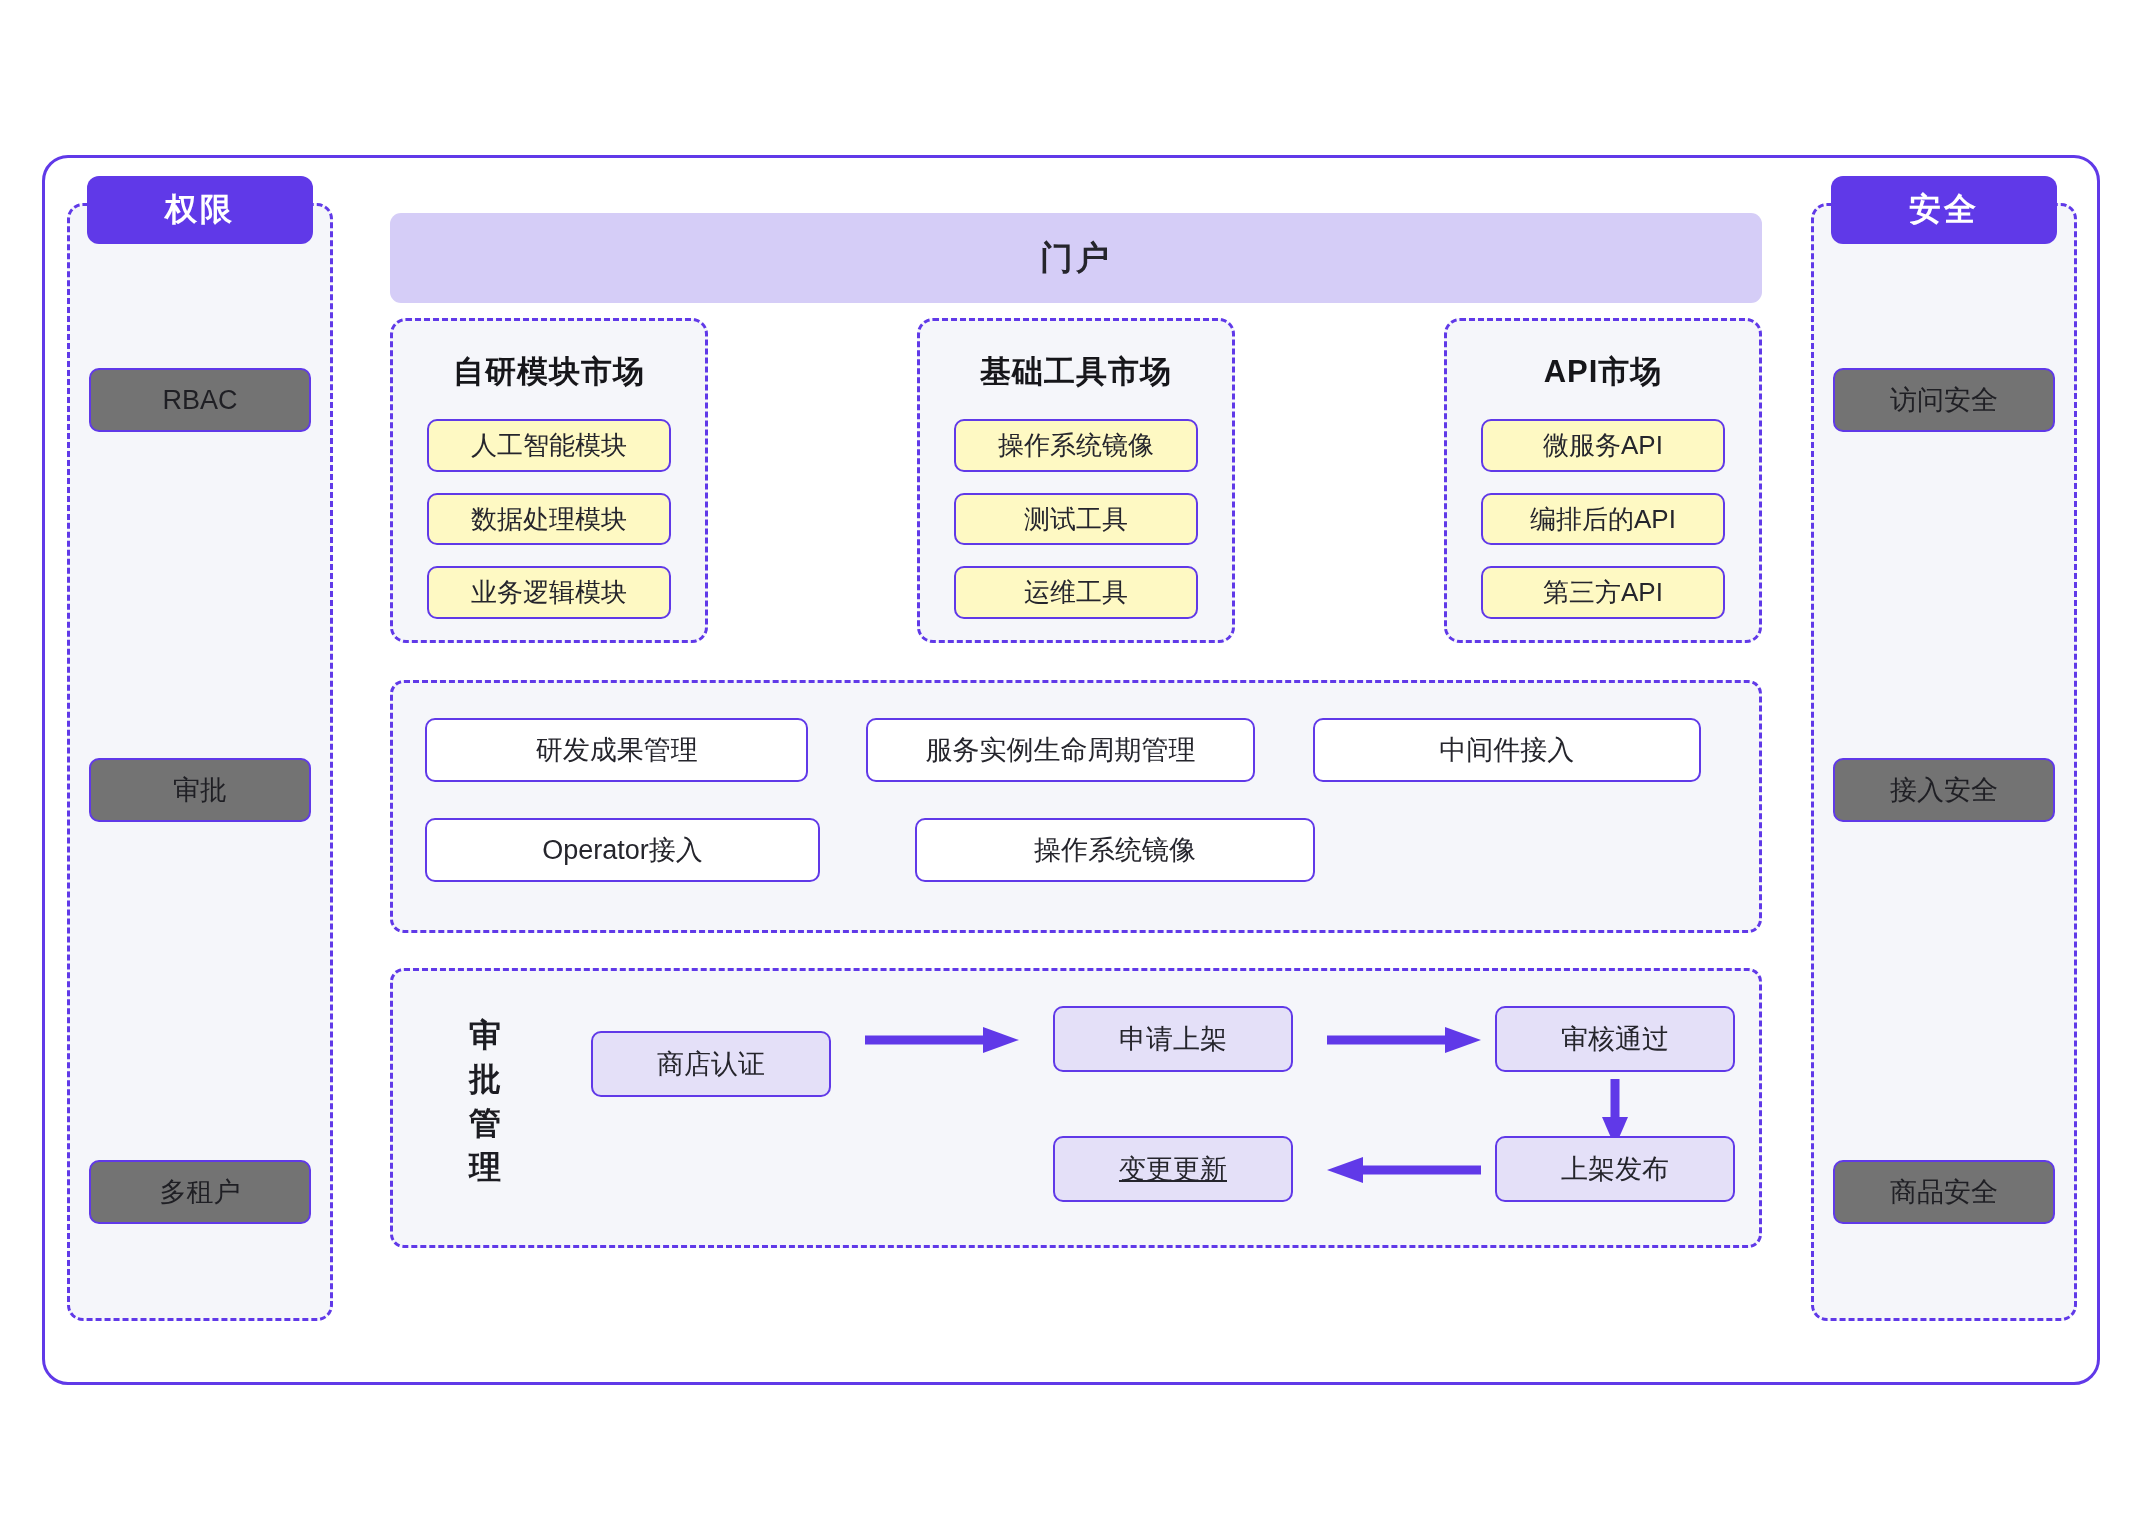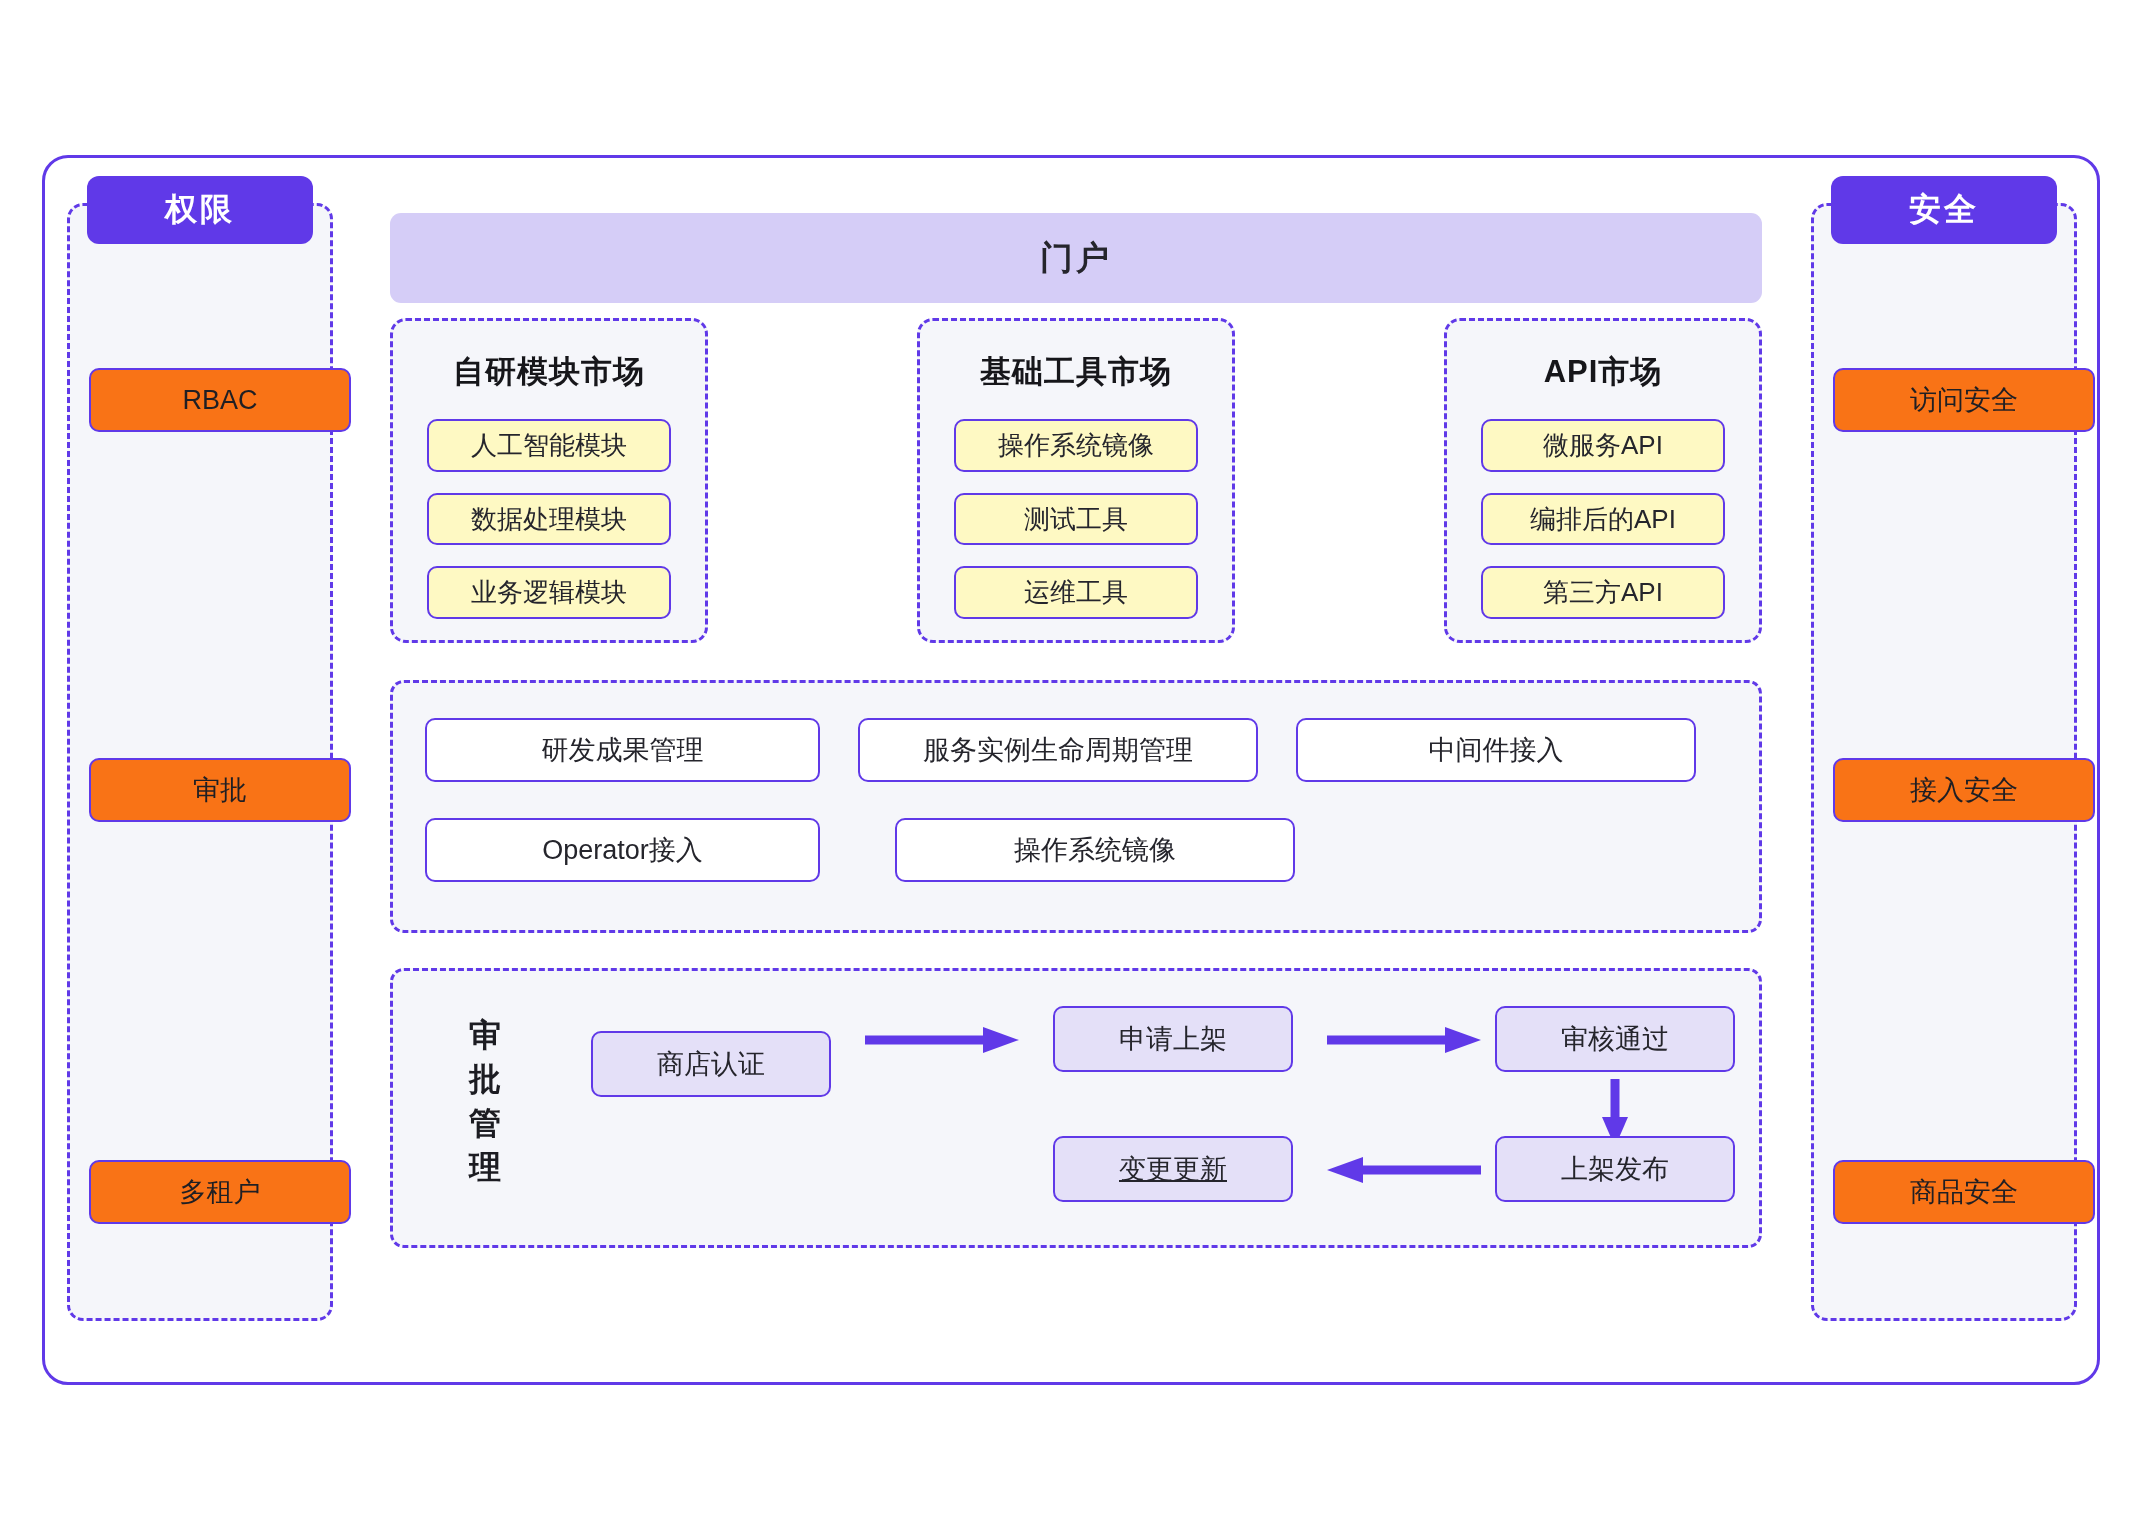--- a/index.html
+++ b/index.html
@@ -48,23 +48,23 @@
     position: absolute;
     border: 3px dashed #6039E8;
     border-radius: 16px;
     background: #F5F6FA;
     box-sizing: border-box;
   }
 
   .side-item {
     position: absolute;
     left: 22px;
-    width: 262px;
+    width: 222px;
     height: 64px;
-    background: #f97316;
+    background: #737373;
     border: 2.5px solid #6039E8;
     border-radius: 10px;
     display: flex;
     align-items: center;
     justify-content: center;
     font-size: 27px;
     box-sizing: border-box;
   }
 
   
@@ -145,21 +145,21 @@
   .cap-row { display: flex; }
   .cap-box {
     height: 64px;
     background: #ffffff;
     border: 2.5px solid #6039E8;
     border-radius: 10px;
     display: flex;
     align-items: center;
     justify-content: center;
     font-size: 27px;
-    margin-right: 38px;
+    margin-right: 58px;
     box-sizing: border-box;
     color: #25252c;
   }
   .cap-w1 { width: 395px; }
   .cap-w2 { width: 400px; }
   .cap-w3 { width: 400px; }
 
   
   #approval {
     position: absolute;

